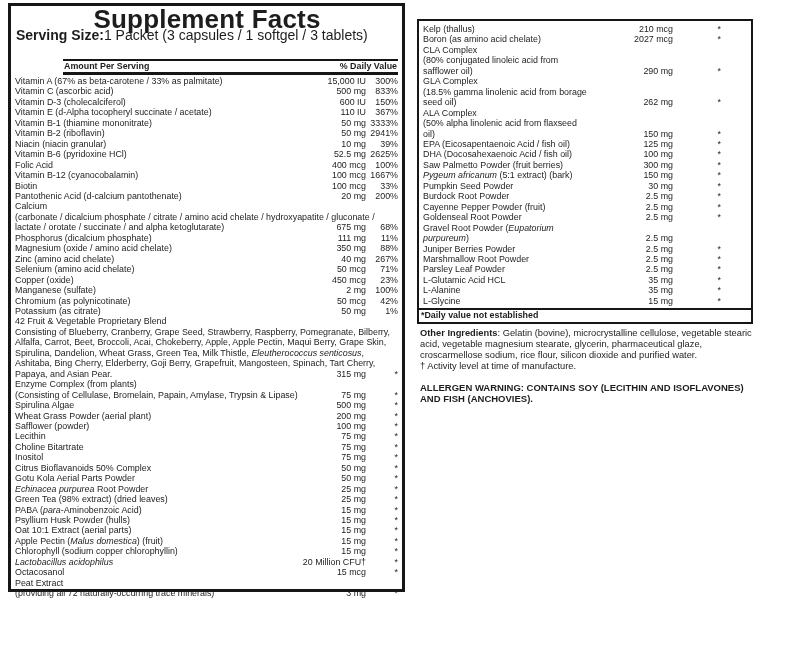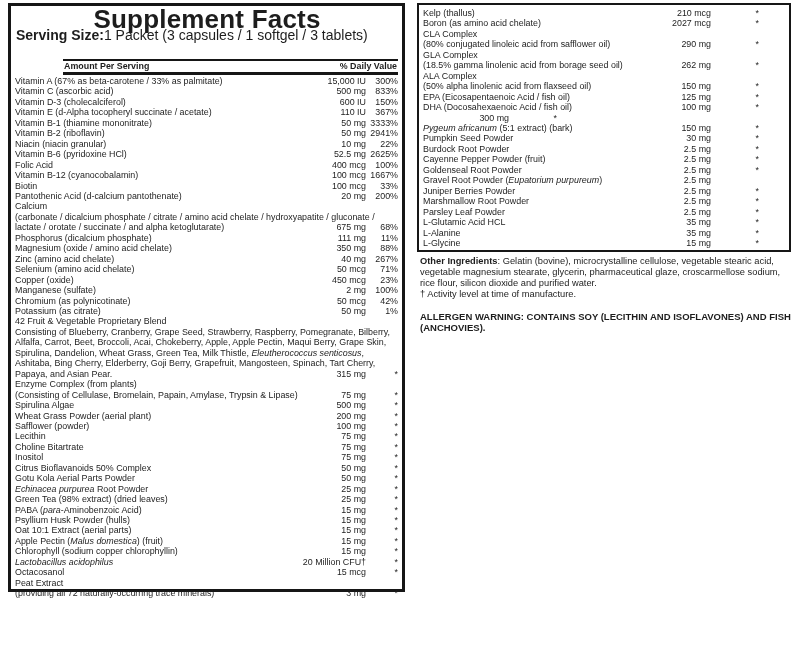--- a/index.html
+++ b/index.html
@@ -30,21 +30,21 @@
     margin-left:48px;
   }
   .rows { padding-top:1px; }
   .row { display:flex; align-items:flex-end; font-size:8.9px; line-height:10.45px; }
   .nm  { flex:1 1 auto; min-width:0; }
   .nm i { }
   .amt { flex:0 0 64px; text-align:right; white-space:nowrap; }
   .dv  { flex:0 0 32px; text-align:right; white-space:nowrap; }
 
   
-  #right-col { left:417px; top:3px; width:374px; position:absolute; box-sizing:border-box; }
+  #right-col { left:417px; top:19px; width:336px; position:absolute; box-sizing:border-box; }
   #right-box { border:2px solid #161616; background:#fff; }
   #right-rows { padding:3px 30px 2px 4px; }
   #right-rows .amt { flex:0 0 86px; }
   #right-rows .dv  { flex:0 0 48px; }
   .dv-bar {
     border-top:2px solid #161616;
     font-size:8.9px; font-weight:bold; line-height:11px;
     padding:0 2px 1px 2px;
   }
   #right-notes { padding:4px 0 0 3px; font-size:9.3px; line-height:10.8px; }
@@ -91,21 +91,21 @@
         <span class="dv">3333%</span>
       </div>
       <div class="row">
         <span class="nm"><span>Vitamin B-2 (riboflavin)</span></span>
         <span class="amt">50 mg</span>
         <span class="dv">2941%</span>
       </div>
       <div class="row">
         <span class="nm"><span>Niacin (niacin granular)</span></span>
         <span class="amt">10 mg</span>
-        <span class="dv">22%</span>
+        <span class="dv">39%</span>
       </div>
       <div class="row">
         <span class="nm"><span>Vitamin B-6 (pyridoxine HCl)</span></span>
         <span class="amt">52.5 mg</span>
         <span class="dv">2625%</span>
       </div>
       <div class="row">
         <span class="nm"><span>Folic Acid</span></span>
         <span class="amt">400 mcg</span>
         <span class="dv">100%</span>
@@ -341,20 +341,21 @@
           <span class="nm"><span>EPA (Eicosapentaenoic Acid / fish oil)</span></span>
           <span class="amt">125 mg</span>
           <span class="dv">*</span>
         </div>
         <div class="row">
           <span class="nm"><span>DHA (Docosahexaenoic Acid / fish oil)</span></span>
           <span class="amt">100 mg</span>
           <span class="dv">*</span>
         </div>
         <div class="row">
+          <span class="nm"><span>Saw Palmetto Powder (fruit berries)</span></span>
           <span class="amt">300 mg</span>
           <span class="dv">*</span>
         </div>
         <div class="row">
           <span class="nm"><i>Pygeum africanum </i><span>(5:1 extract) (bark)</span></span>
           <span class="amt">150 mg</span>
           <span class="dv">*</span>
         </div>
         <div class="row">
           <span class="nm"><span>Pumpkin Seed Powder</span></span>
@@ -405,19 +406,20 @@
           <span class="nm"><span>L-Alanine</span></span>
           <span class="amt">35 mg</span>
           <span class="dv">*</span>
         </div>
         <div class="row">
           <span class="nm"><span>L-Glycine</span></span>
           <span class="amt">15 mg</span>
           <span class="dv">*</span>
         </div>
       </div>
+    <div class="dv-bar">*Daily value not established</div>
   </div>
   <div id="right-notes">
     <div id="other-ingredients"><b>Other Ingredients</b><span>: Gelatin (bovine), microcrystalline cellulose, vegetable stearic acid, vegetable magnesium stearate, glycerin, pharmaceutical glaze, croscarmellose sodium, rice flour, silicon dioxide and purified water.</span></div>
     <div id="activity-note">† Activity level at time of manufacture.</div>
     <div id="allergen-warning">ALLERGEN WARNING: CONTAINS SOY (LECITHIN AND ISOFLAVONES) AND FISH (ANCHOVIES).</div>
   </div>
 </div>
 
 </body></html>

